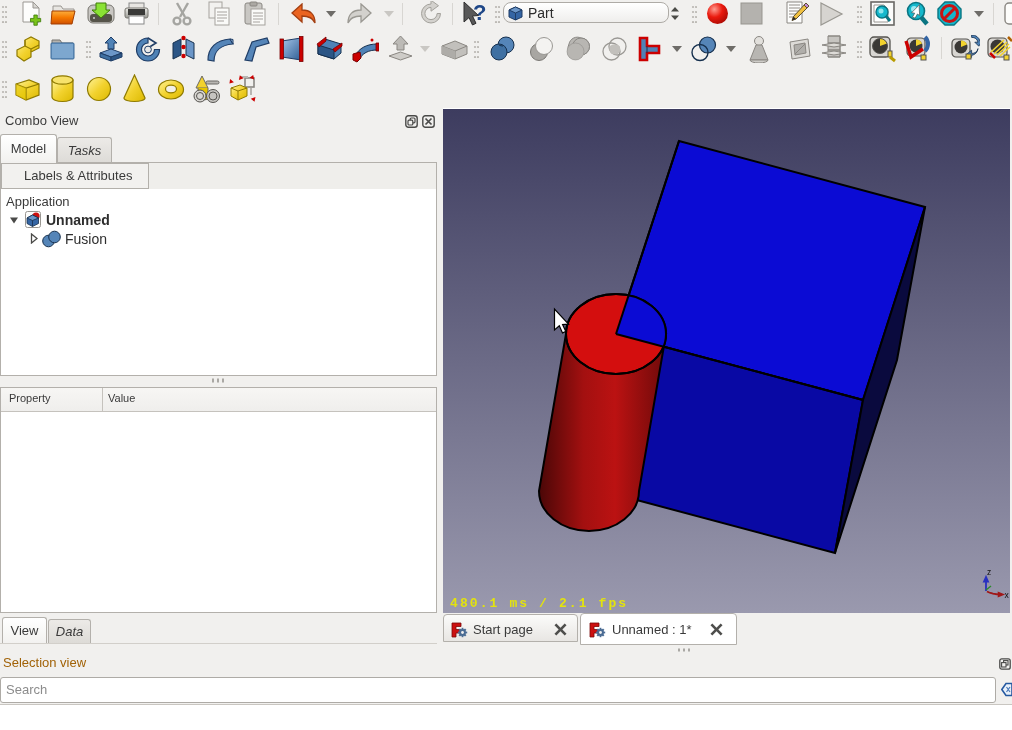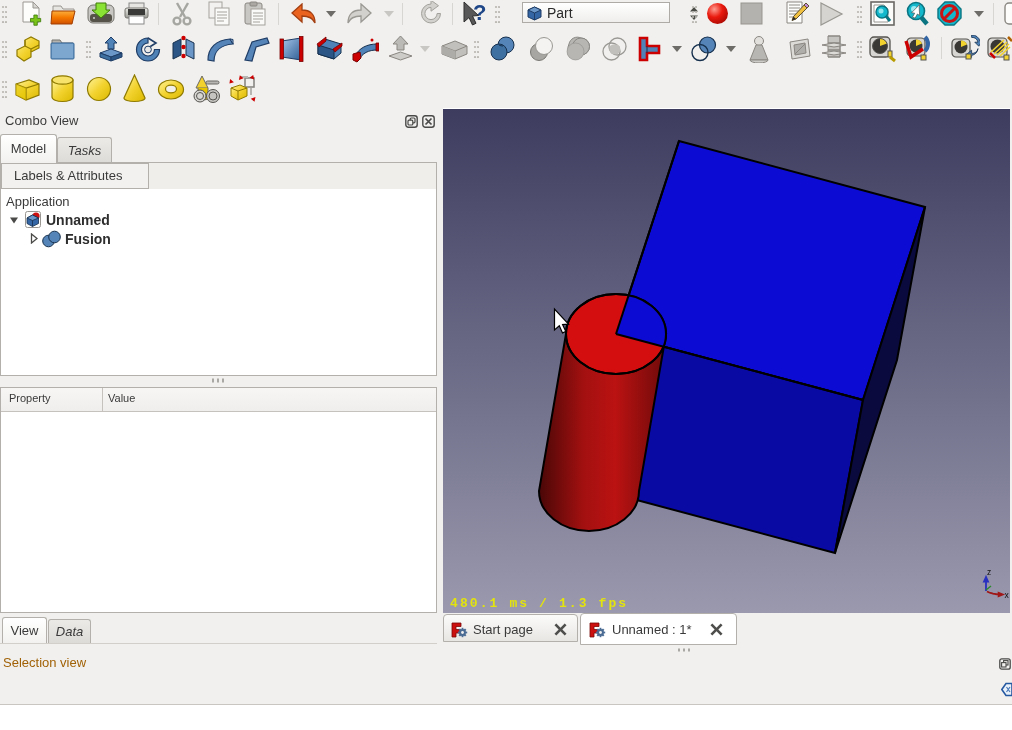--- a/index.html
+++ b/index.html
@@ -9,21 +9,21 @@
  border-radius:3px 3px 0 0;color:#3a3a3a;font-size:13px;text-align:center;}
 .tab.on{background:linear-gradient(#ffffff,#f2f1ef);text-align:center;}
 .tab.off{background:linear-gradient(#eceae7,#dddbd7);}
 #white-bottom{position:absolute;left:0;top:704px;width:1012px;height:26px;background:#ffffff;border-top:1px solid #c9c6c1;}
 
 #comboTitle{position:absolute;left:5px;top:113px;font-size:13px;color:#3c3c3c;}
 #treeFrame{position:absolute;left:0px;top:162px;width:437px;height:214px;background:#ffffff;
  border:1px solid #b3b0ab;box-sizing:border-box;}
 #treeHead{position:absolute;left:1px;top:163px;width:435px;height:26px;background:#efeeeb;}
 #labelsTab{position:absolute;left:1px;top:163px;width:148px;height:26px;background:#f2f1ef;
- border:1px solid #b3b0ab;box-sizing:border-box;font-size:13px;color:#3a3a3a;line-height:24px;padding-left:12px;}
+ border:1px solid #b3b0ab;box-sizing:border-box;font-size:13px;color:#3a3a3a;line-height:24px;padding-left:22px;}
 #propFrame{position:absolute;left:0px;top:387px;width:437px;height:226px;background:#ffffff;
  border:1px solid #b3b0ab;box-sizing:border-box;}
 #propHead{position:absolute;left:1px;top:388px;width:435px;height:24px;background:linear-gradient(#f7f6f4,#efeeec);
  border-bottom:1px solid #c5c2bd;box-sizing:border-box;font-size:11px;color:#3a3a3a;}
 #selView{position:absolute;left:3px;top:655px;font-size:13px;color:#a16207;}
 #searchBox{position:absolute;left:0px;top:677px;width:996px;height:26px;background:#ffffff;
  border:1px solid #aeaba6;border-radius:3px;box-sizing:border-box;}
 #searchBox span{position:absolute;left:5px;top:4px;font-size:13px;color:#8c8c8c;}
 
 #vp{position:absolute;left:443px;top:109px;width:567px;height:504px;}
@@ -148,21 +148,21 @@
           <circle cx="2" cy="2" r="1.1"></circle>
           <circle cx="2" cy="7" r="1.1"></circle>
           <circle cx="2" cy="12" r="1.1"></circle>
           <circle cx="2" cy="17" r="1.1"></circle>
           <circle cx="5" cy="2" r="1.1"></circle>
           <circle cx="5" cy="7" r="1.1"></circle>
           <circle cx="5" cy="12" r="1.1"></circle>
           <circle cx="5" cy="17" r="1.1"></circle>
         </g>
       </svg>
-<div style="position:absolute;left:522px;top:2px;width:148px;height:21px;background:linear-gradient(#ffffff,#efeeec);border:1px solid #aeaba6;border-radius:0;box-sizing:border-box;">
+<div style="position:absolute;left:503px;top:2px;width:166px;height:21px;background:linear-gradient(#ffffff,#efeeec);border:1px solid #aeaba6;border-radius:8px;box-sizing:border-box;">
  <svg style="position:absolute;left:4px;top:3px" width="15" height="15" viewBox="0 0 15 15">
           <path d="M7.5 1 L14 4 L14 11 L7.5 14 L1 11 L1 4 Z" fill="#3465a4" stroke="#1f3d66"></path>
           <path d="M1 4 L7.5 7 L14 4 L7.5 1 Z" fill="#6b96c8" stroke="#1f3d66"></path>
           <path d="M7.5 7 L7.5 14" stroke="#1f3d66"></path>
         </svg>
  <span style="position:absolute;left:24px;top:2px;font-size:14px;color:#2c2c2c;">Part</span>
  <svg style="position:absolute;left:166px;top:3px" width="10" height="15" viewBox="0 0 10 15">
           <path d="M1 5.5 L5 1 L9 5.5z" fill="#4a4a46"></path>
           <path d="M1 9.5 L5 14 L9 9.5z" fill="#4a4a46"></path>
         </svg>
@@ -522,40 +522,43 @@
 <span style="position:absolute;left:46px;top:212px;font-size:14px;font-weight:bold;color:#2e2e2e;">Unnamed</span>
 <svg class="ic" style="left:30px;top:233px" width="8" height="11" viewBox="0 0 8 11">
         <path d="M1.5 1 L7 5.5 L1.5 10 z" fill="none" stroke="#4a4a48" stroke-width="1.3"></path>
       </svg>
 <svg class="ic" style="left:42px;top:230px" width="19" height="18" viewBox="0 0 19 18">
         <circle cx="6.5" cy="11" r="5.8" fill="#5585b8" stroke="#16304e"></circle>
         <circle cx="12.5" cy="7" r="5.8" fill="#5585b8" stroke="#16304e"></circle>
         <path d="M8.5 3.5 a5.8 5.8 0 0 1 8 7" fill="#5585b8" stroke="none"></path>
         <path d="M2 8 a5.8 5.8 0 0 1 9 -3" fill="none" stroke="#16304e" stroke-width="0"></path>
       </svg>
-<span style="position:absolute;left:65px;top:231px;font-size:14px;font-weight:bold;color:#2e2e2e;">Fusion</span>
+<span style="position:absolute;left:65px;top:231px;font-size:14px;font-weight:normal;color:#2e2e2e;">Fusion</span>
 </div>
 <div id="splitter">
       <svg class="ic" style="left:212px;top:378px" width="14" height="5" viewBox="0 0 14 5">
         <g fill="#aaa8a4">
           <rect x="0" y="0.5" width="2" height="4"></rect>
           <rect x="5" y="0.5" width="2" height="4"></rect>
           <rect x="10" y="0.5" width="2" height="4"></rect>
         </g>
       </svg>
     </div>
 <div id="propFrame"></div>
 <div id="propHead">
   <span style="position:absolute;left:8px;top:4px;">Property</span>
   <span style="position:absolute;left:107px;top:4px;">Value</span>
   <div style="position:absolute;left:101px;top:0;width:1px;height:23px;background:#c5c2bd;"></div>
 </div>
 <div class="tab on" style="left:2px;top:617px;width:45px;height:27px;line-height:26px;">View</div>
 <div class="tab off" style="left:48px;top:619px;width:43px;height:24px;line-height:24px;font-style:italic;">Data</div>
 <div id="selView">Selection view</div>
+<div id="searchBox">
+      <span>Search</span>
+    </div>
 <div id="white-bottom"></div>
 <div style="position:absolute;left:443px;top:108px;width:567px;height:1px;background:#ffffff;"></div>
 <div style="position:absolute;left:0px;top:643px;width:437px;height:1px;background:#d2cfca;"></div>
 <svg class="ic" style="left:678px;top:648px" width="14" height="4" viewBox="0 0 14 4">
       <g fill="#aaa8a4">
         <rect x="0" y="0.5" width="2" height="3"></rect>
         <rect x="5" y="0.5" width="2" height="3"></rect>
         <rect x="10" y="0.5" width="2" height="3"></rect>
       </g>
     </svg>
@@ -591,21 +594,21 @@
  <g id="axis">
   <path d="M543,482 L543,470 M543,468 l-2,4.5 l4,0 z" stroke="#2830c0" stroke-width="1.8" fill="#2830c0"></path>
   <path d="M544,482.5 C549,485.5 553,485.5 558,485.5 M560,485.5 l-4.5,-1.8 l0,3.6 z" stroke="#a01818" stroke-width="1.6" fill="#a01818"></path>
   <path d="M543,481 l5,-4" stroke="#2a8a2a" stroke-width="1.4"></path>
   <text x="544" y="466" font-size="8.5" fill="#101010" font-family="Liberation Sans">z</text>
   <text x="561.5" y="489" font-size="8.5" fill="#101010" font-family="Liberation Sans">x</text>
  </g>
 
  <path d="M111.5,200 L111.5,221 L116.3,216.8 L119.5,224 L122.8,222.4 L119.6,215.6 L125.5,215.2 Z" fill="#fff" stroke="#000" stroke-width="1.2"></path>
 </svg>
-<div id="fps">480.1 ms / 1.3 fps</div>
+<div id="fps">480.1 ms / 2.1 fps</div>
 </div>
 
 <div id="mditabs">
 <div class="mtab" style="left:443px;top:614px;width:135px;height:28px;background:linear-gradient(#fbfbfa,#e8e6e3);border-radius:4px 4px 0 0;padding-left:24px;">
  <svg style="position:absolute;left:7px;top:7px" width="17" height="16" viewBox="0 0 17 16">
           <path d="M1 1 h9 v3.5 h-5 v3 h4 v3.5 h-4 v4 h-4 z" fill="#cc1010" stroke="#7a0808" stroke-width="0.8"></path>
           <g fill="#4b6c94">
             <circle cx="11.5" cy="10.5" r="3.4"></circle>
             <rect x="10.6" y="5.8" width="1.8" height="2.2"></rect>
             <rect x="10.6" y="13" width="1.8" height="2.2"></rect>

